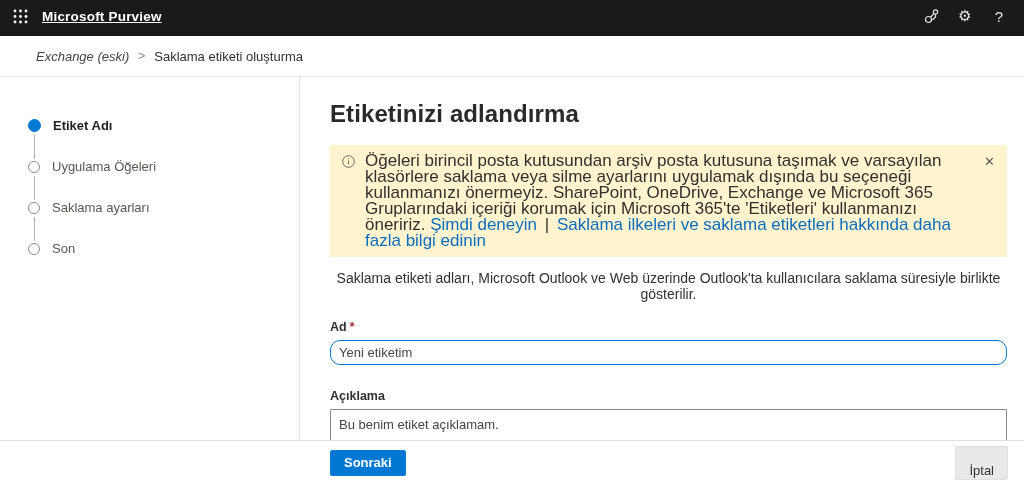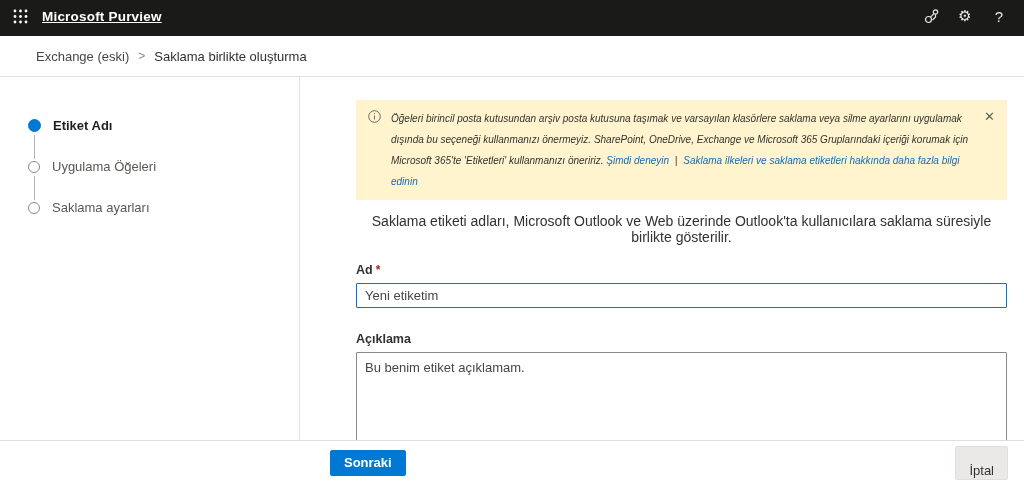--- a/index.html
+++ b/index.html
@@ -10,51 +10,51 @@
   
   .topbar { height: 36px; background: #1a1a19; display: flex; align-items: center; flex: 0 0 auto; padding: 0 8px 4px 0; }
   .waffle-btn { width: 40px; height: 36px; display: flex; align-items: center; justify-content: center; cursor: pointer; }
   .app-title { color: #ffffff; font-size: 13.5px; font-weight: bold; text-decoration: underline; margin-left: 2px; letter-spacing: .2px; }
   .topbar-spacer { flex: 1; }
   .topbar-icon { width: 34px; height: 36px; display: flex; align-items: center; justify-content: center; color: #e8e6e3; font-size: 15px; cursor: pointer; }
   .topbar-icon svg { display: block; }
 
   
   .breadcrumb-bar { height: 41px; background: #ffffff; display: flex; align-items: center; padding-left: 36px; border-bottom: 1px solid #e5e3e1; flex: 0 0 auto; }
-  .crumb { font-size: 13px; color: #484644; cursor: pointer; }
+  .crumb { font-size: 13px; color: #484644; cursor: pointer; font-style: italic; }
   .crumb-sep { font-size: 12px; color: #8a8886; margin: 0 9px; }
   .crumb-current { font-size: 13px; color: #323130; }
 
   
-  .body-wrap { flex: 1 1 auto; display: flex; min-height: 0; gap: 26px; }
+  .body-wrap { flex: 1 1 auto; display: flex; min-height: 0; }
   .wizard-nav { width: 300px; flex: 0 0 auto; border-right: 1px solid #e5e3e1; padding: 28px 0 0 28px; }
   .step { position: relative; height: 41px; display: flex; align-items: center; cursor: pointer; }
   .step-dot { width: 12px; height: 12px; border-radius: 50%; border: 1.5px solid #8a8886; background: #fff; flex: 0 0 auto; margin-right: 12px; position: relative; z-index: 1; }
   .step.active .step-dot { background: #0078d4; border-color: #0078d4; width: 13px; height: 13px; }
   .step:not(:last-child)::after { content: ""; position: absolute; left: 6px; top: calc(50% + 9px); height: 24px; width: 1px; background: #b3b0ad; }
   .step-label { font-size: 13px; color: #5a5854; }
   .step.active .step-label { color: #201f1e; font-weight: bold; }
 
   
   .content { flex: 1 1 auto; padding: 23px 17px 0 30px; min-width: 0; }
   h1.page-title { font-size: 24px; font-weight: 600; color: #2b2a29; letter-spacing: .1px; margin-bottom: 17px; }
 
   .banner { background: #fff4ce; display: flex; align-items: flex-start; padding: 8px 10px 8px 12px; margin-bottom: 13px; }
   .banner-info-icon { flex: 0 0 auto; margin: 1px 10px 0 0; color: #6b6965; }
-  .banner-text { flex: 1 1 auto; font-size: 10px; line-height: 21px; color: #323130; font-style: italic; }
+  .banner-text { flex: 1 1 auto; font-size: 17px; line-height: 16px; color: #323130; }
   .banner-text a { color: #0f6cbd; text-decoration: none; cursor: pointer; }
   .banner-sep { color: #323130; margin: 0 3px; }
   .banner-close { flex: 0 0 auto; color: #605e5c; font-size: 13px; line-height: 14px; margin: 2px 2px 0 14px; cursor: pointer; }
 
   .intro { font-size: 14px; color: #323130; margin: 2px 0 18px 0; text-align: center; }
 
   .field-label { font-size: 12.5px; font-weight: bold; color: #323130; margin-bottom: 6px; display: block; }
   .required-mark { color: #a4262c; font-weight: bold; margin-left: 3px; font-size: 12px; }
 
-  .name-input { width: 100%; height: 25px; border: 1.5px solid #0078d4; border-radius: 1px; padding: 0 8px; font-size: 13px; color: #484644; font-family: "Liberation Sans", sans-serif; outline: none; background: #fff; margin-bottom: 24px; display: block; }
+  .name-input { width: 100%; height: 25px; border: 1.5px solid #0078d4; border-radius: 10px; padding: 0 8px; font-size: 13px; color: #484644; font-family: "Liberation Sans", sans-serif; outline: none; background: #fff; margin-bottom: 24px; display: block; }
 
   .desc-textarea { width: 100%; height: 136px; border: 1px solid #8a8886; border-radius: 1px; padding: 7px 8px; font-size: 13px; color: #484644; font-family: "Liberation Sans", sans-serif; outline: none; background: #fff; resize: none; display: block; }
 
   
   .footer { flex: 0 0 44px; border-top: 1px solid #e1dfdd; background: #ffffff; display: flex; align-items: center; justify-content: space-between; padding: 0 16px 0 330px; }
   .btn { font-family: "Liberation Sans", sans-serif; font-size: 13px; height: 26px; border-radius: 2px; cursor: pointer; }
   .btn-primary { background: #0078d4; color: #ffffff; border: 1px solid #0078d4; padding: 0 13px; font-weight: 600; }
   .btn-default { background: #ebe9e8; color: #323130; border: 1px solid #e1dfdd; padding: 16px 13px; }
 </style>
 </head>
@@ -90,41 +90,46 @@
         <span>⚙</span>
       </div>
     <div class="topbar-icon">
         <span>?</span>
       </div>
   </div>
 
   <div class="breadcrumb-bar">
     <span class="crumb">Exchange (eski)</span>
     <span class="crumb-sep">&gt;</span>
-    <span class="crumb-current">Saklama birlikte oluşturma</span>
+    <span class="crumb-current">Saklama etiketi oluşturma</span>
   </div>
 
   <div class="body-wrap">
 
     <div class="wizard-nav">
       <div class="step active">
         <span class="step-dot"></span>
         <span class="step-label">Etiket Adı</span>
       </div>
       <div class="step">
         <span class="step-dot"></span>
         <span class="step-label">Uygulama Öğeleri</span>
       </div>
       <div class="step">
         <span class="step-dot"></span>
         <span class="step-label">Saklama ayarları</span>
       </div>
+      <div class="step">
+        <span class="step-dot"></span>
+        <span class="step-label">Son</span>
+      </div>
     </div>
 
     <div class="content">
+      <h1 class="page-title">Etiketinizi adlandırma</h1>
 
       <div class="banner">
         <span class="banner-info-icon">
           <svg width="13" height="13" viewBox="0 0 13 13" fill="none" stroke="#6b6965" stroke-width="1">
             <circle cx="6.5" cy="6.5" r="5.8"></circle>
             <line x1="6.5" y1="5.6" x2="6.5" y2="9.4"></line>
             <circle cx="6.5" cy="3.6" r="0.6" fill="#6b6965" stroke="none"></circle>
           </svg>
         </span>
         <div class="banner-text">

